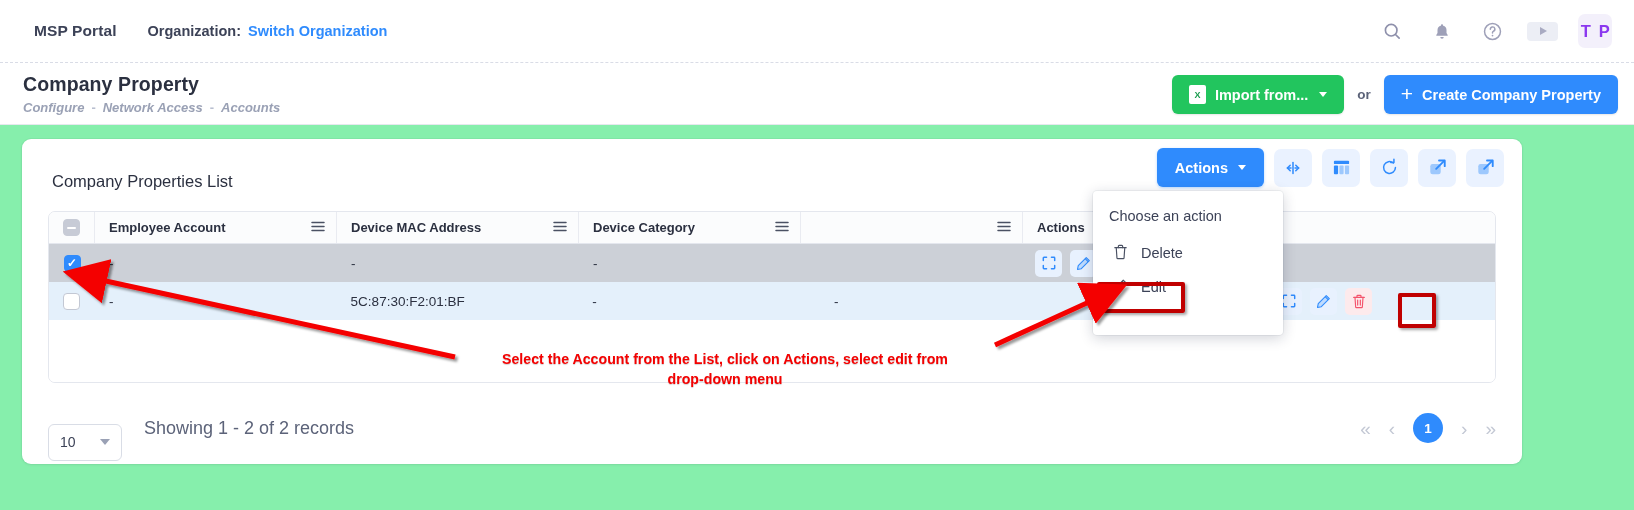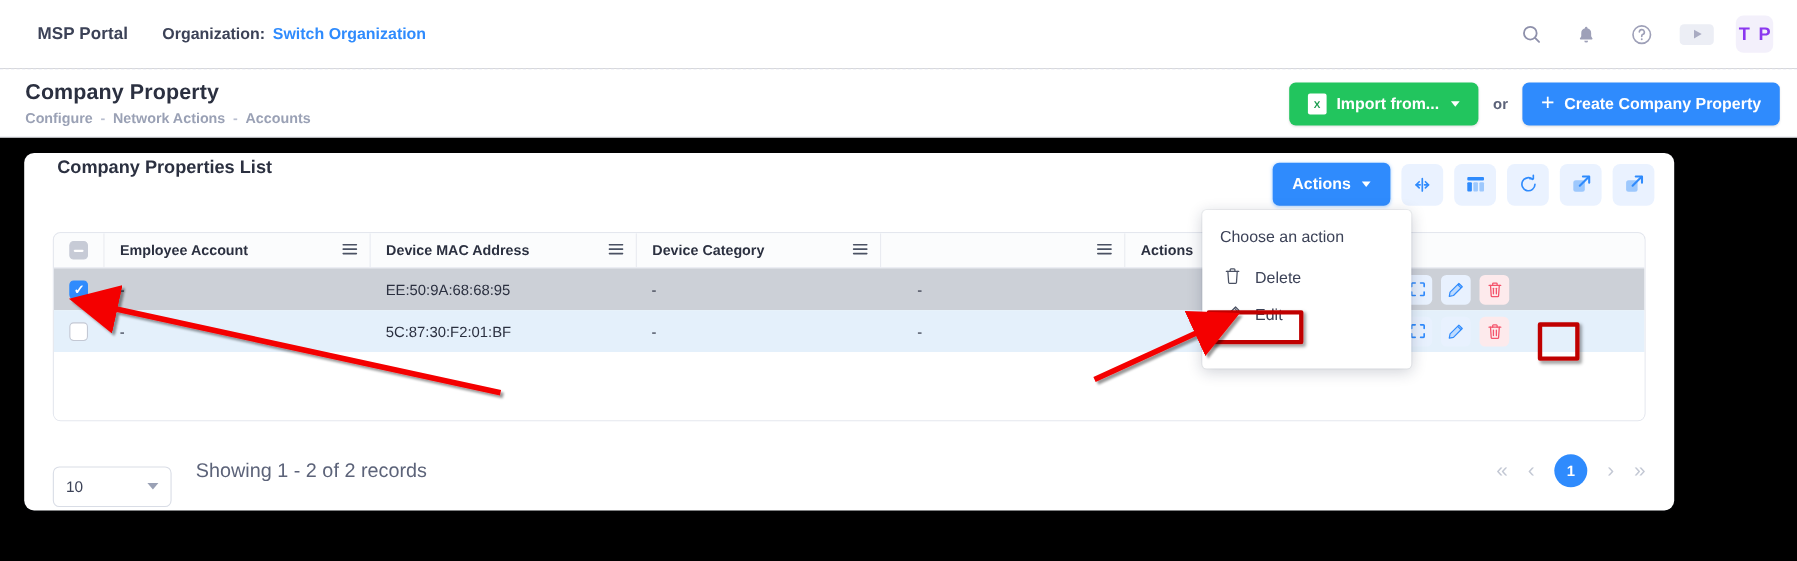--- a/index.html
+++ b/index.html
@@ -2,21 +2,21 @@
 <html><head>
 <meta charset="utf-8">
 <style>
   * { box-sizing: border-box; margin: 0; padding: 0; }
   html, body {
     width: 1634px; height: 510px;
     font-family: "Liberation Sans", sans-serif;
     background: #f1f2f6;
     overflow: hidden;
   }
-  .app { position: relative; width: 1634px; height: 510px; background: #000000; }
+  .app { position: relative; width: 1634px; height: 510px; background: #86efac; }
 
   
   .rail {
     position: absolute; left: 0; top: 0; width: 15px; height: 62px;
     background: #ffffff;
     border-right: 1px solid #e6e8ee;
     border-bottom: 1px solid #e6e8ee;
     border-radius: 0 8px 8px 0;
   }
 
@@ -57,21 +57,21 @@
   .pagehead .title {
     position: absolute; left: 23px; top: 10px;
     font-size: 19.5px; font-weight: 600; color: #2b3040; letter-spacing: .1px;
   }
   .crumbs {
     position: absolute; left: 23px; top: 37px;
     font-size: 13px; font-weight: 600; color: #9aa1b5;
     display: flex; gap: 7px; align-items: center;
   }
   .crumbs .sep { color: #b9bfd0; }
-  .crumbs .cr { cursor: pointer; }
+  .crumbs .cr { cursor: pointer; font-style: italic; }
 
   .head-actions { position: absolute; right: 16px; top: 12px; display: flex; align-items: center; gap: 13px; }
   .btn {
     border: none; border-radius: 6px; cursor: pointer;
     font-family: inherit; font-size: 14.5px; font-weight: 700; color: #fff;
     display: flex; align-items: center; height: 39px; padding: 0 17px; gap: 9px;
   }
   .btn-green { background: #22c55e; box-shadow: 0 1px 2px rgba(0,0,0,.10); }
   .btn-blue  { background: #2f8bfd; box-shadow: 0 1px 2px rgba(0,0,0,.10); }
   .or-txt { font-size: 13.5px; font-weight: 700; color: #5c6379; }
@@ -84,22 +84,22 @@
   .plus { font-size: 21px; font-weight: 400; line-height: 1; margin-top: -2px; }
 
   
   .card {
     position: absolute; left: 22px; top: 139px; width: 1500px; height: 325px;
     background: #ffffff; border-radius: 9px;
     box-shadow: 0 1px 3px rgba(27,36,56,.07), 0 0 0 1px rgba(27,36,56,.035);
   }
   .card-head { position: relative; height: 58px; }
   .card-title {
-    position: absolute; left: 30px; top: 4px;
-    font-size: 16.5px; font-weight: 700; color: #2b3040;
+    position: absolute; left: 30px; top: 33px;
+    font-size: 16.5px; font-weight: 400; color: #2b3040;
   }
   .card-tools { position: absolute; right: 18px; top: 9px; display: flex; align-items: center; gap: 10px; }
   .actions-btn {
     background: #2f8bfd; color: #fff; border: none; border-radius: 6px;
     height: 39px; padding: 0 18px; font-size: 14.5px; font-weight: 700;
     font-family: inherit; cursor: pointer; display: flex; align-items: center; gap: 8px;
     box-shadow: 0 1px 3px rgba(47,139,253,.35);
   }
   .tool {
     width: 38px; height: 38px; border-radius: 7px; background: #eaf2ff;
@@ -149,21 +149,21 @@
     width: 27px; height: 27px; border-radius: 5px; background: #e8f1fe;
     display:flex; align-items:center; justify-content:center; cursor: pointer;
   }
   .ract.danger { background: #fdeaec; }
 
   .tbl-body-pad { height: 62px; background: #fff; }
 
   
   .cfoot { position: absolute; left: 26px; right: 26px; bottom: 14px; height: 44px; display:flex; align-items:center;}
   .pagesize {
-    width: 108px; height: 37px; border: 1px solid #d9dde6; border-radius: 6px;
+    width: 74px; height: 37px; border: 1px solid #d9dde6; border-radius: 6px;
     background: #fff; display: flex; align-items: center; justify-content: space-between;
     padding: 0 11px; font-size: 14px; color: #3c4257; cursor: pointer; margin-top: 28px;
   }
   .chev-d { width:0;height:0;border-left:5px solid transparent;border-right:5px solid transparent;border-top:6px solid #9aa1b5;}
   .showing { margin-left: 22px; font-size: 18px; color: #5c6379; }
   .pager { margin-left: auto; display: flex; align-items: center; gap: 18px; color:#c3c8d4; }
   .pg { cursor: pointer; font-size: 19px; line-height: 1; user-select:none; }
   .pg-cur {
     width: 30px; height: 30px; border-radius: 50%; background: #2f8bfd; color:#fff;
     display:flex; align-items:center; justify-content:center; font-size: 13.5px; font-weight: 600;
@@ -235,21 +235,21 @@
         </div>
       <div class="avatar">T P</div>
     </div>
   </div>
 
   <div class="pagehead">
     <div class="title">Company Property</div>
     <div class="crumbs">
       <span class="cr">Configure</span>
       <span class="sep">-</span>
-      <span class="cr">Network Actions</span>
+      <span class="cr">Network Access</span>
       <span class="sep">-</span>
       <span class="cr">Accounts</span>
     </div>
 
     <div class="head-actions">
       <button class="btn btn-green">
         <span class="xls">X</span>
         <span>Import from...</span>
         <span class="caret"></span>
       </button>
@@ -369,21 +369,20 @@
           </div>
         </div>
 
         <div class="trow sel">
           <div class="td c-chk" style="justify-content:center;padding-left:0">
             <span class="chk on">
                 <span class="tick">✓</span>
               </span>
           </div>
           <div class="td c-acct">-</div>
-          <div class="td c-mac">EE:50:9A:68:68:95</div>
           <div class="td c-name">-</div>
           <div class="td c-cat">-</div>
           <div class="td c-hid"></div>
           <div class="td c-act" style="padding-left:0">
             <div class="rowacts">
               <span class="ract">
                 <svg width="14" height="14" viewBox="0 0 16 16" fill="none" stroke="#2f8bfd" stroke-width="1.7" stroke-linecap="round">
                   <path d="M1.5 5.2V2.3a.8.8 0 0 1 .8-.8h2.9"></path>
                     <path d="M14.5 5.2V2.3a.8.8 0 0 0-.8-.8h-2.9"></path>
                   <path d="M1.5 10.8v2.9a.8.8 0 0 0 .8.8h2.9"></path>
@@ -504,15 +503,19 @@
       </filter>
     </defs>
 
     <path d="M455,357 L92,278" stroke="#f40000" stroke-width="5" fill="none" marker-end="url(#ah)" filter="url(#sh)"></path>
 
     <path d="M995,345 L1100,297" stroke="#f40000" stroke-width="5" fill="none" marker-end="url(#ah)" filter="url(#sh)"></path>
 
     <path d="M1417,368 L1417,330" stroke="#f40000" stroke-width="5" fill="none" marker-end="url(#ah)" filter="url(#sh)"></path>
   </svg>
 
+  <div class="anno" style="left:460px; top:349px; width:530px;">
+    <div class="anno-txt">Select the Account from the List, click on Actions, select edit from</div>
+    <div class="anno-txt">drop-down menu</div>
+  </div>
 
 
 </div>
 
 </body></html>

